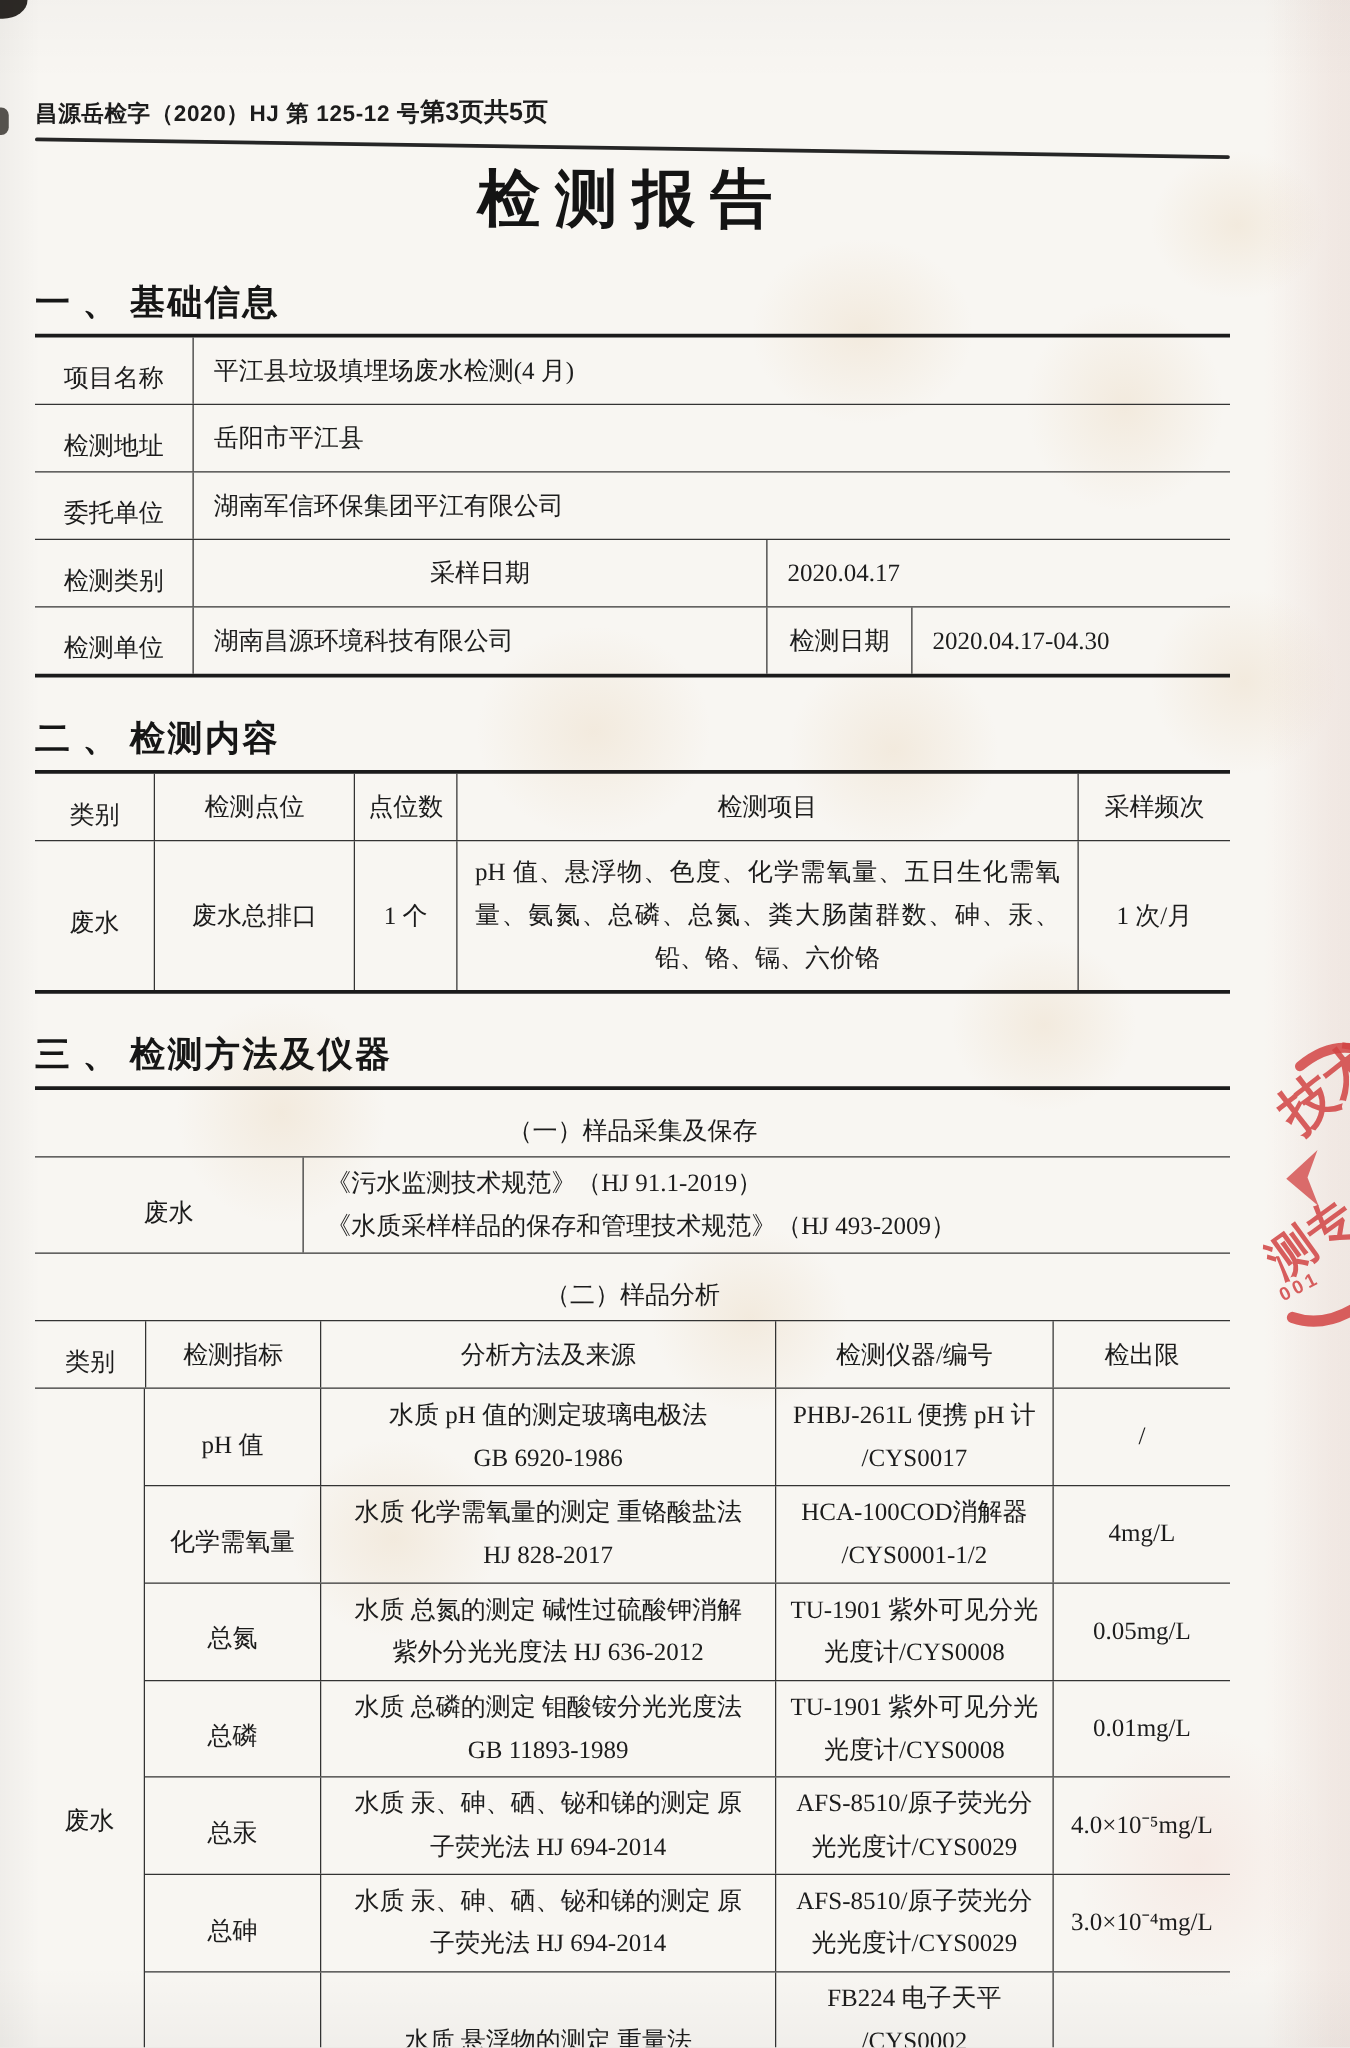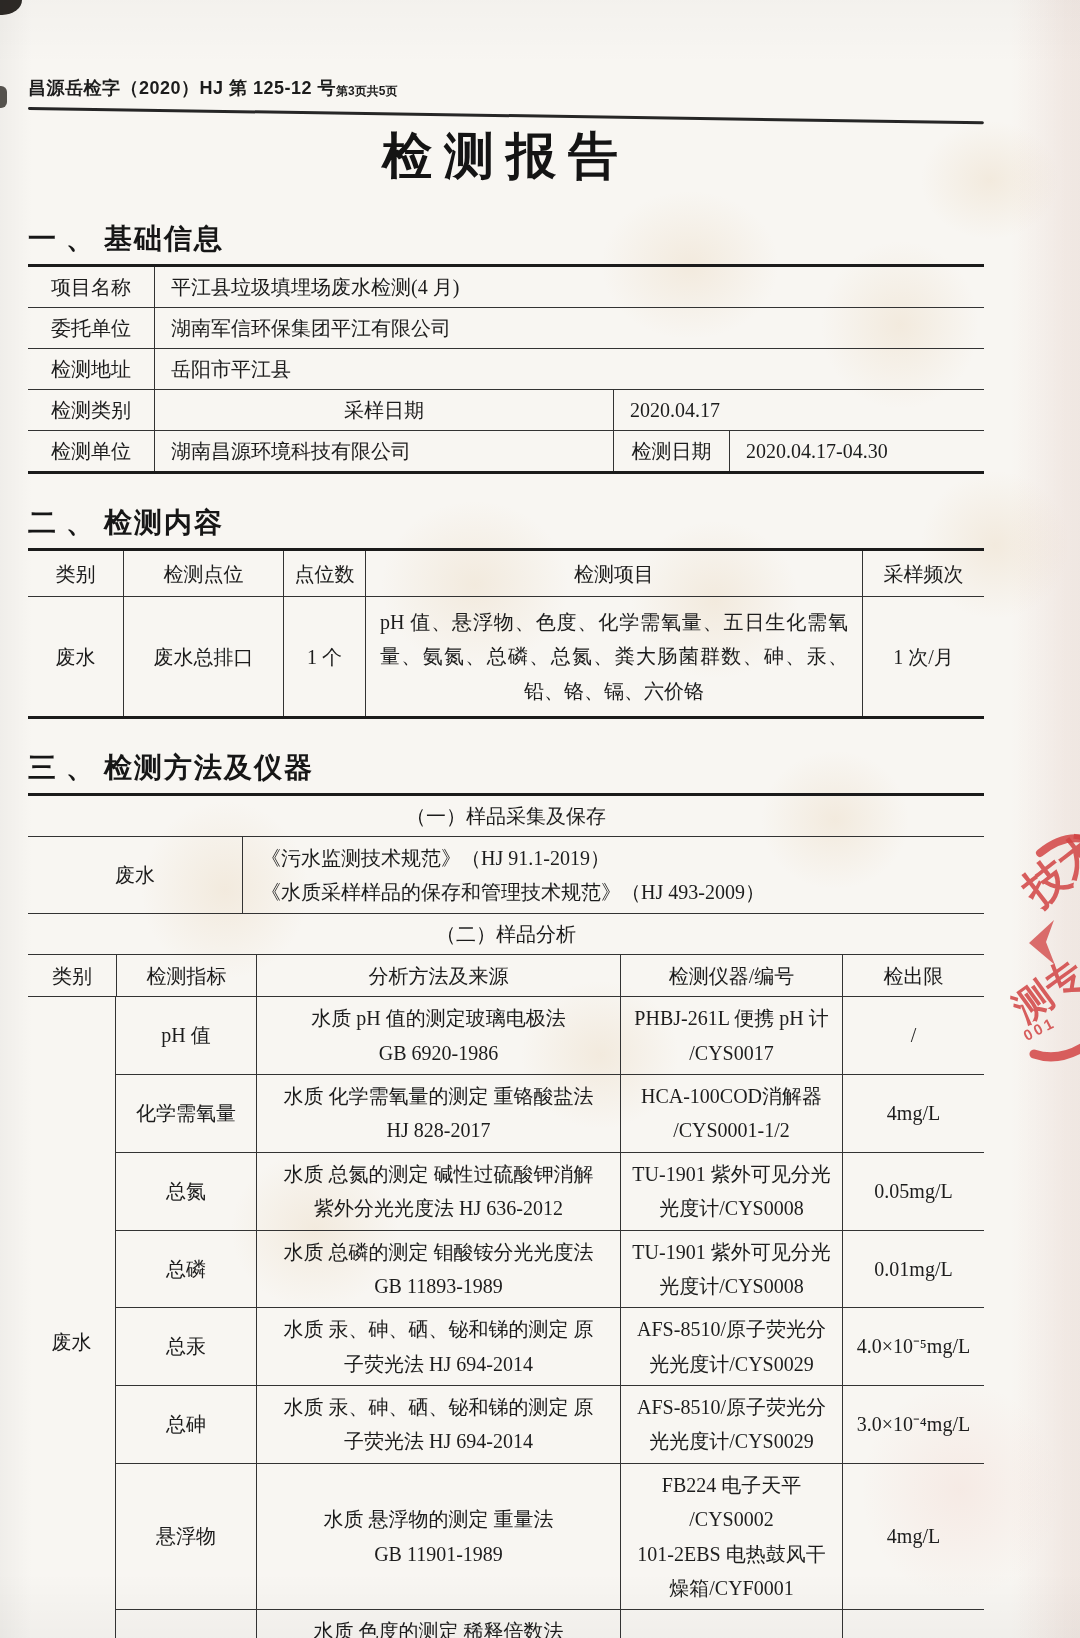--- a/index.html
+++ b/index.html
@@ -42,21 +42,21 @@
   }
 
   .content { position: relative; margin-left: 28px; width: 956px; }
 
   .doc-header {
     display: flex; justify-content: flex-start; align-items: flex-end;
     padding-top: 76px;
     font-family: "Liberation Sans", sans-serif;
   }
   .doc-number { font-size: 18px; font-weight: bold; letter-spacing: 0.5px; }
-  .page-indicator { font-size: 12px; font-weight: bold; padding-right: 18px; }
+  .page-indicator { font-size: 20px; font-weight: bold; padding-right: 18px; }
   .header-rule {
     margin-top: 7px; height: 3px; background: #262626;
     transform: rotate(0.85deg); transform-origin: left center;
     border-radius: 2px;
   }
 
   .report-title {
     margin-top: 13px;
     text-align: center;
     font-size: 50px;
@@ -83,21 +83,21 @@
     font-size: 20px;
   }
   .tr { display: grid; border-bottom: 1px solid #333; }
   .tbl .tr:last-child { border-bottom: none; }
   .td {
     display: flex; align-items: center; justify-content: center;
     text-align: center; padding: 4px 8px;
     border-left: 1px solid #333;
     line-height: 1.6;
   }
-  .td:first-child { border-left: none; }
+  .td:first-child { border-left: none; margin-top: 13px; }
   .pre { white-space: pre-line; }
 
   
   .t1 .tr { grid-template-columns: 126px 459px 116px 1fr; min-height: 40px; }
   .t1 .lbl { font-weight: normal; }
   .t1 .val { justify-content: flex-start; text-align: left; padding-left: 16px; }
   .t1 .span3 { grid-column: 2 / 5; }
 
   
   .t2 .tr { grid-template-columns: 95px 160px 82px 1fr 122px; }
@@ -164,26 +164,26 @@
 
     <h1 class="report-title">检测报告</h1>
 
     <div class="sec-heading"><span class="num">一、</span><span>基础信息</span></div>
     <div class="tbl t1">
       <div class="tr">
         <div class="td lbl">项目名称</div>
         <div class="td val span3">平江县垃圾填埋场废水检测(4 月)</div>
       </div>
       <div class="tr">
+        <div class="td lbl">检测地址</div>
+        <div class="td val span3">岳阳市平江县</div>
+      </div>
+      <div class="tr">
         <div class="td lbl">委托单位</div>
         <div class="td val span3">湖南军信环保集团平江有限公司</div>
-      </div>
-      <div class="tr">
-        <div class="td lbl">检测地址</div>
-        <div class="td val span3">岳阳市平江县</div>
       </div>
       <div class="tr">
         <div class="td lbl">检测类别</div>
         <div class="td lbl">采样日期</div>
         <div class="td val">2020.04.17</div>
       </div>
       <div class="tr">
         <div class="td lbl">检测单位</div>
         <div class="td val">湖南昌源环境科技有限公司</div>
         <div class="td lbl">检测日期</div>

